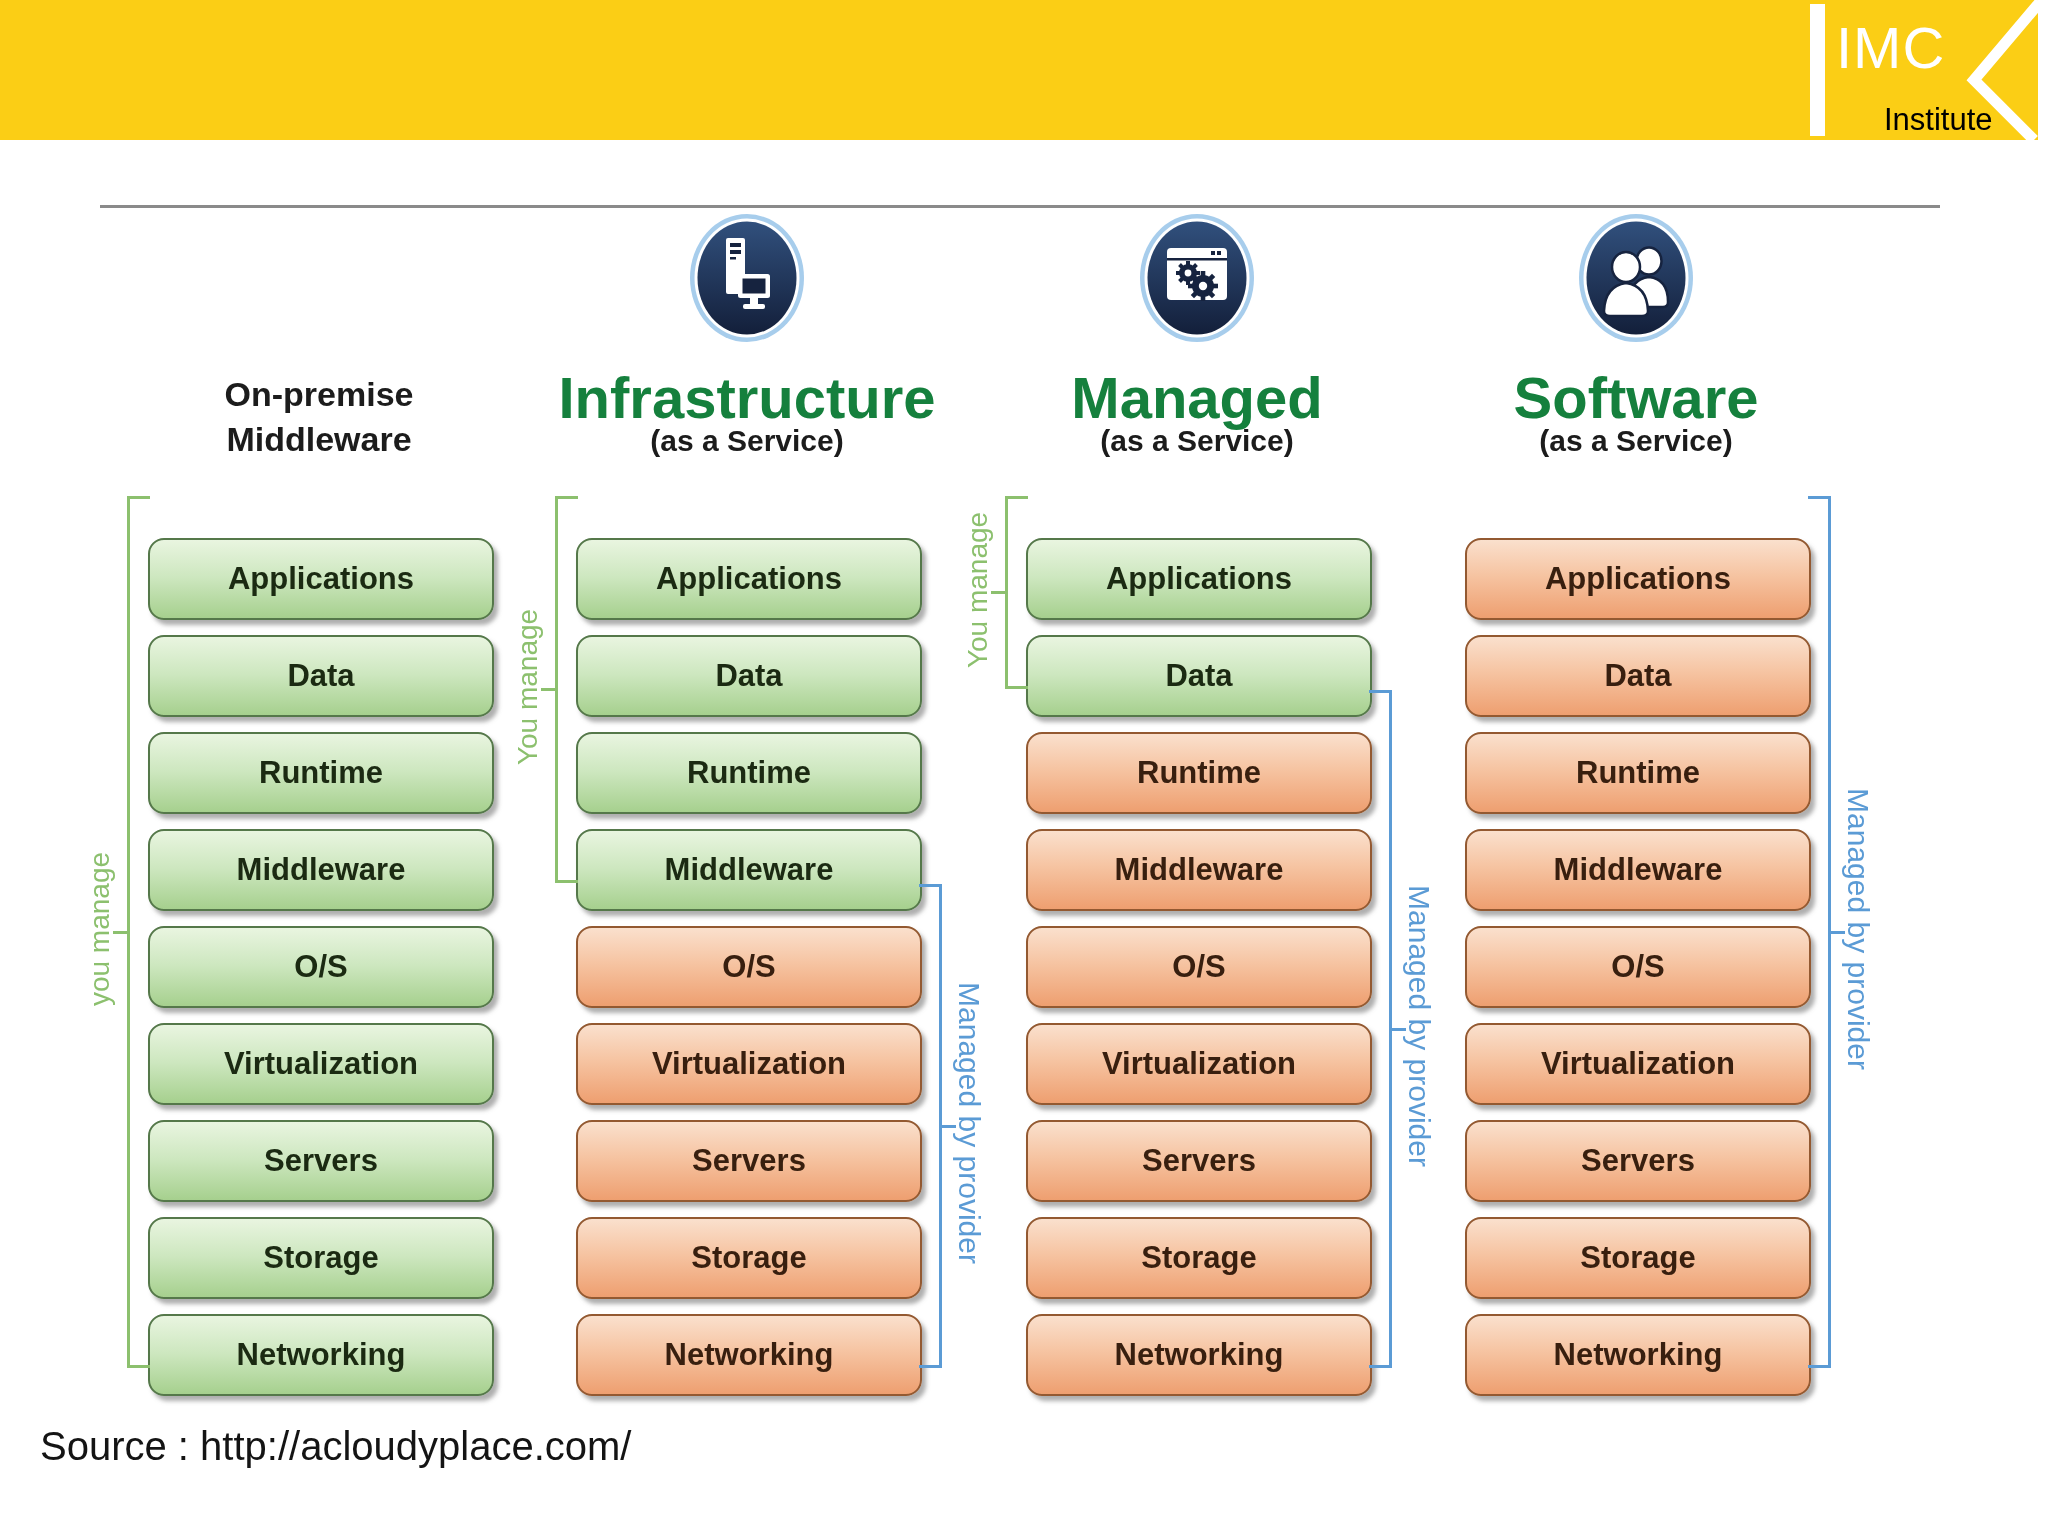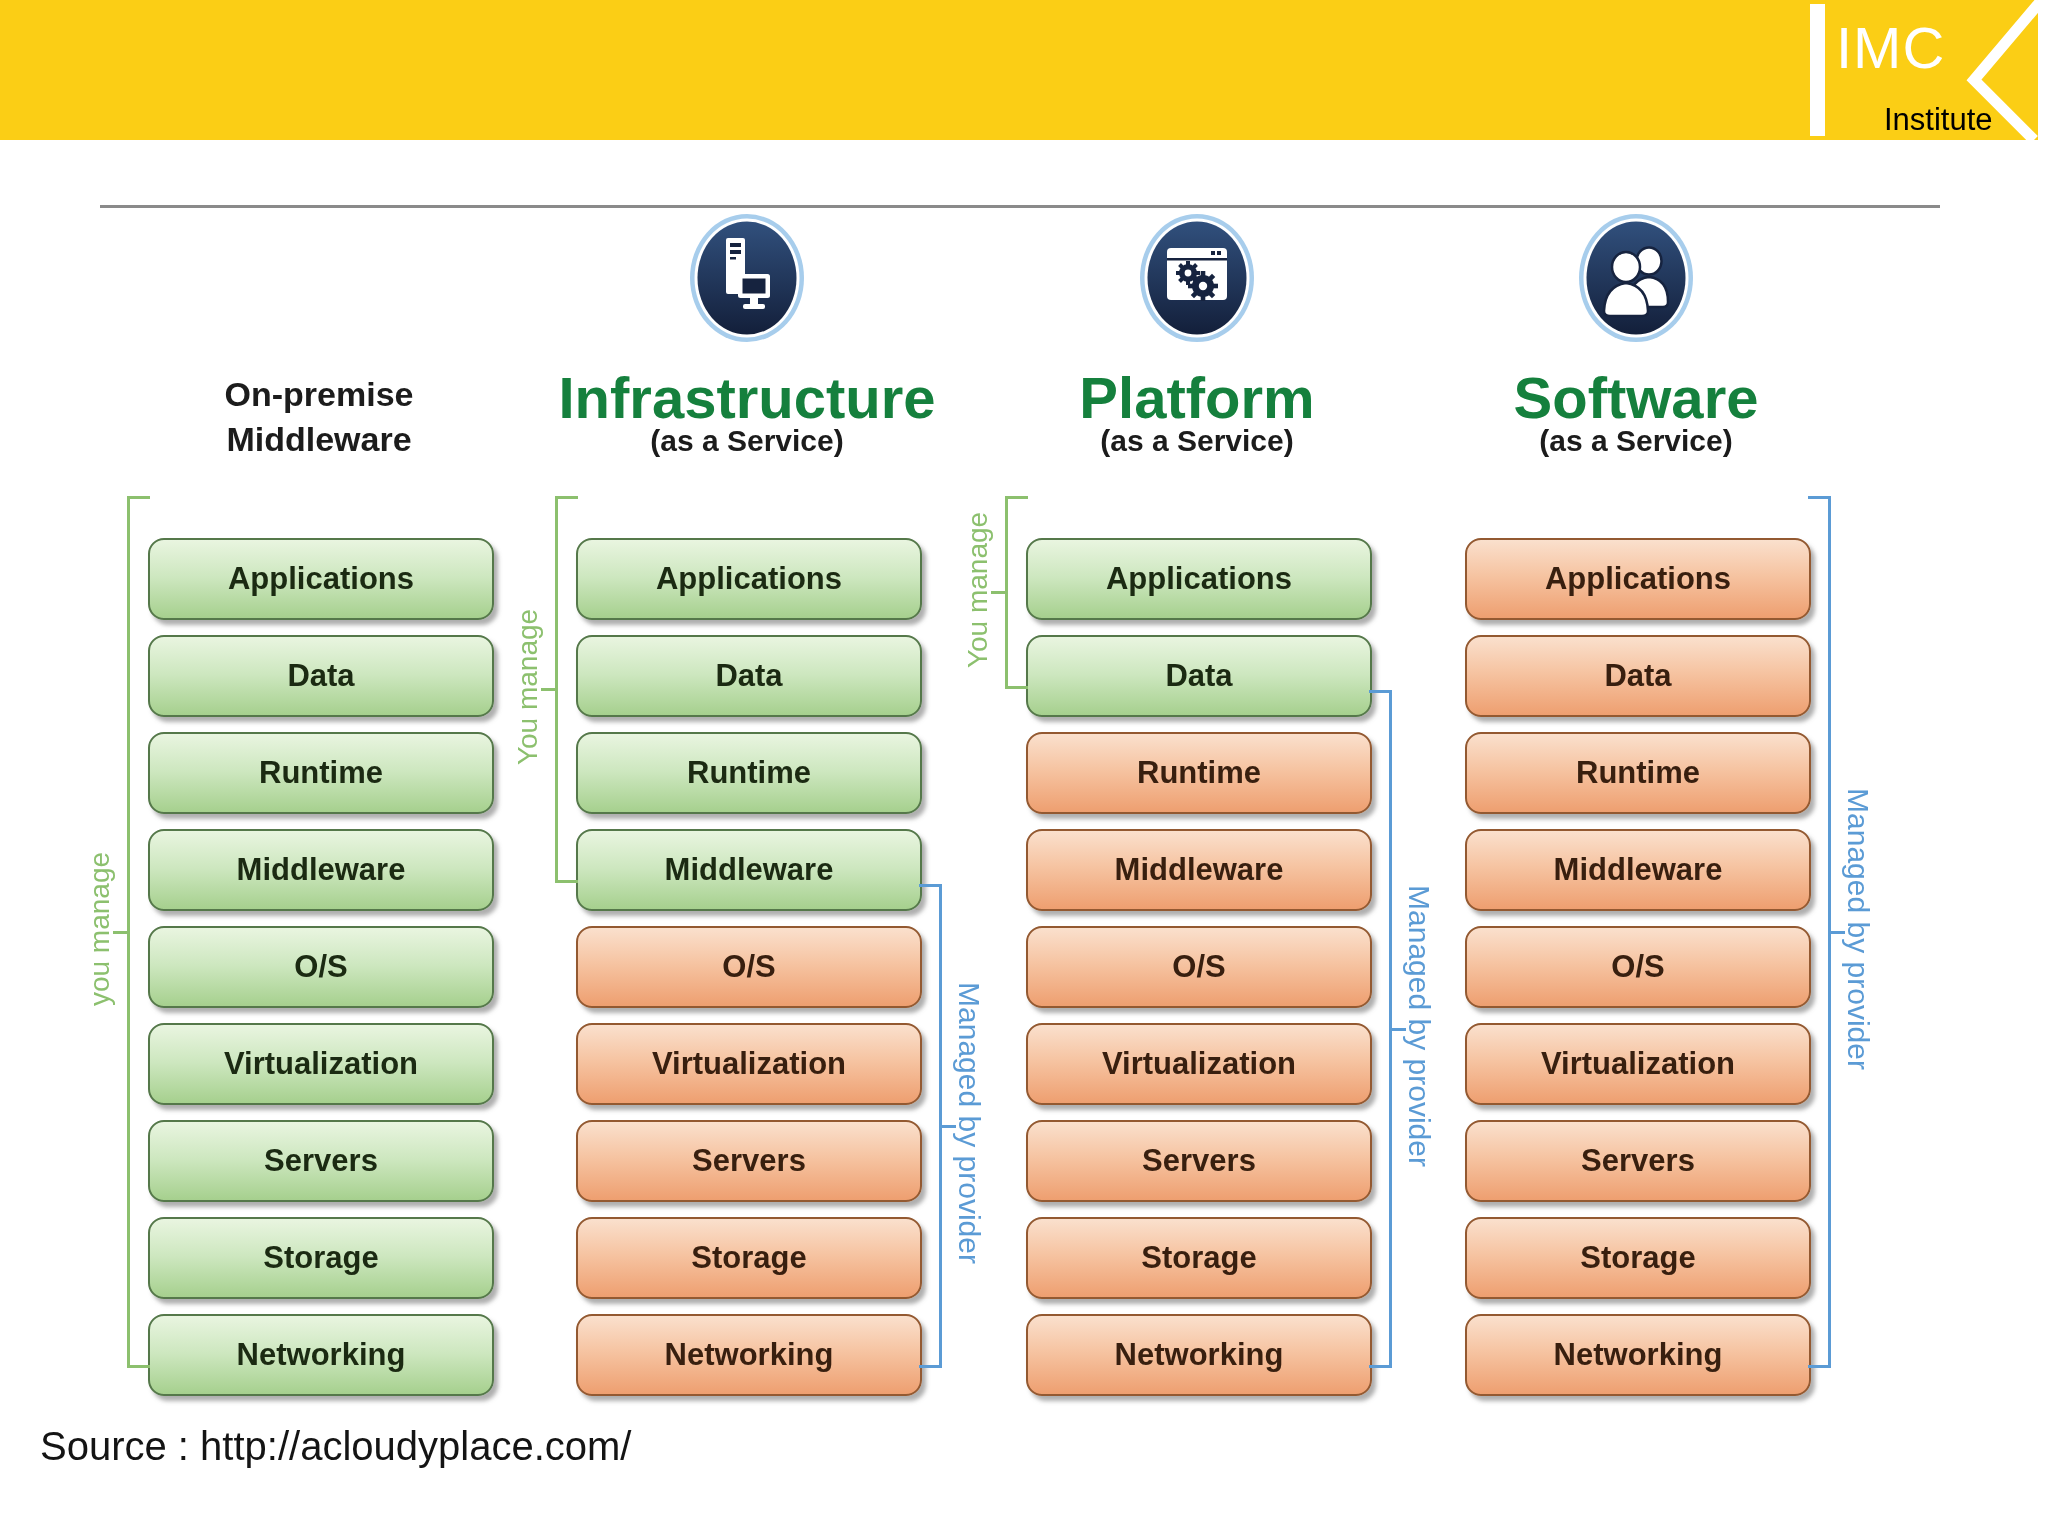--- a/index.html
+++ b/index.html
@@ -159,21 +159,21 @@
         <rect x="-2.3" y="-15" width="4.6" height="6" transform="rotate(180)"></rect>
         <rect x="-2.3" y="-15" width="4.6" height="6" transform="rotate(225)"></rect>
         <rect x="-2.3" y="-15" width="4.6" height="6" transform="rotate(270)"></rect>
         <rect x="-2.3" y="-15" width="4.6" height="6" transform="rotate(315)"></rect>
         <circle r="11"></circle>
                 <circle r="4.2" fill="#ffffff"></circle>
       </g>
     </g>
   </svg></div>
         <div class="col-title blue" style="position: absolute; left: 917px; width: 560px; top: 364px;">
-          <div>Platform</div>
+          <div>Managed</div>
         </div>
         <div class="col-subtitle" style="position: absolute; left: 917px; width: 560px; top: 424px;">(as a Service)</div>
         <div class="layer-box green" style="position: absolute; left: 1026px; top: 502px;">Applications</div>
         <div class="layer-box green" style="position: absolute; left: 1026px; top: 599px;">Data</div>
         <div class="layer-box orange" style="position: absolute; left: 1026px; top: 696px;">Runtime</div>
         <div class="layer-box orange" style="position: absolute; left: 1026px; top: 793px;">Middleware</div>
         <div class="layer-box orange" style="position: absolute; left: 1026px; top: 890px;">O/S</div>
         <div class="layer-box orange" style="position: absolute; left: 1026px; top: 987px;">Virtualization</div>
         <div class="layer-box orange" style="position: absolute; left: 1026px; top: 1084px;">Servers</div>
         <div class="layer-box orange" style="position: absolute; left: 1026px; top: 1181px;">Storage</div>

